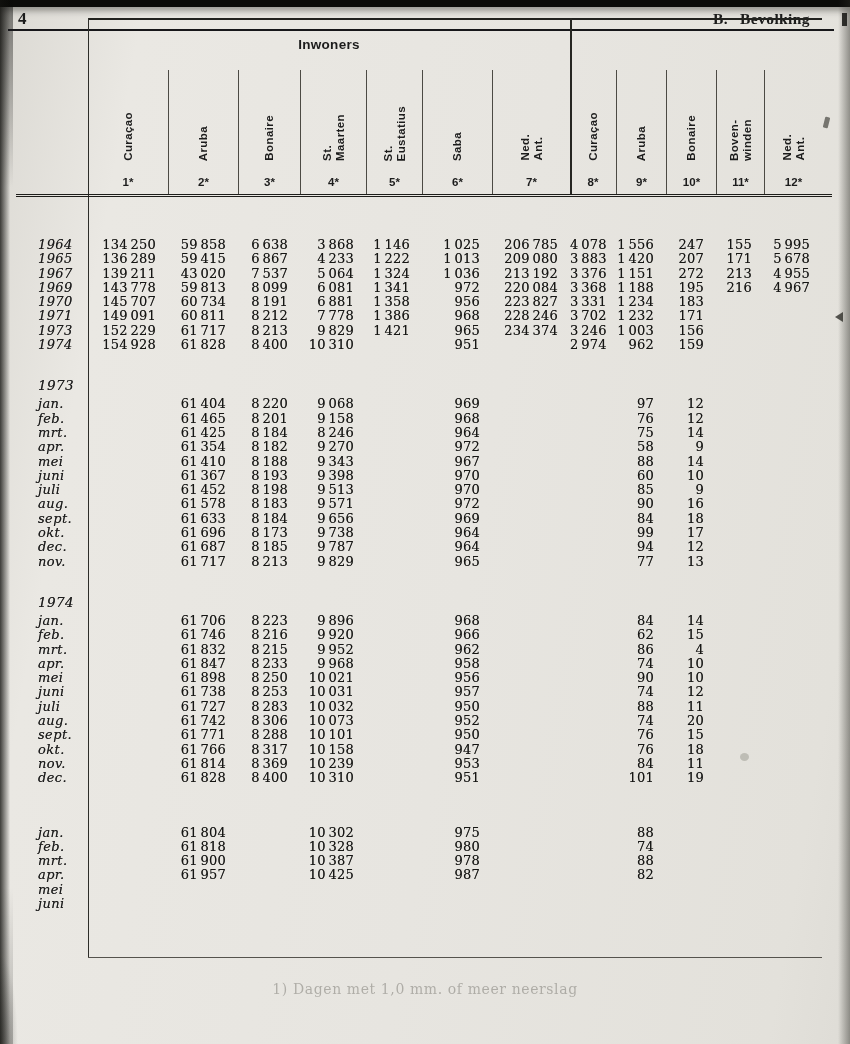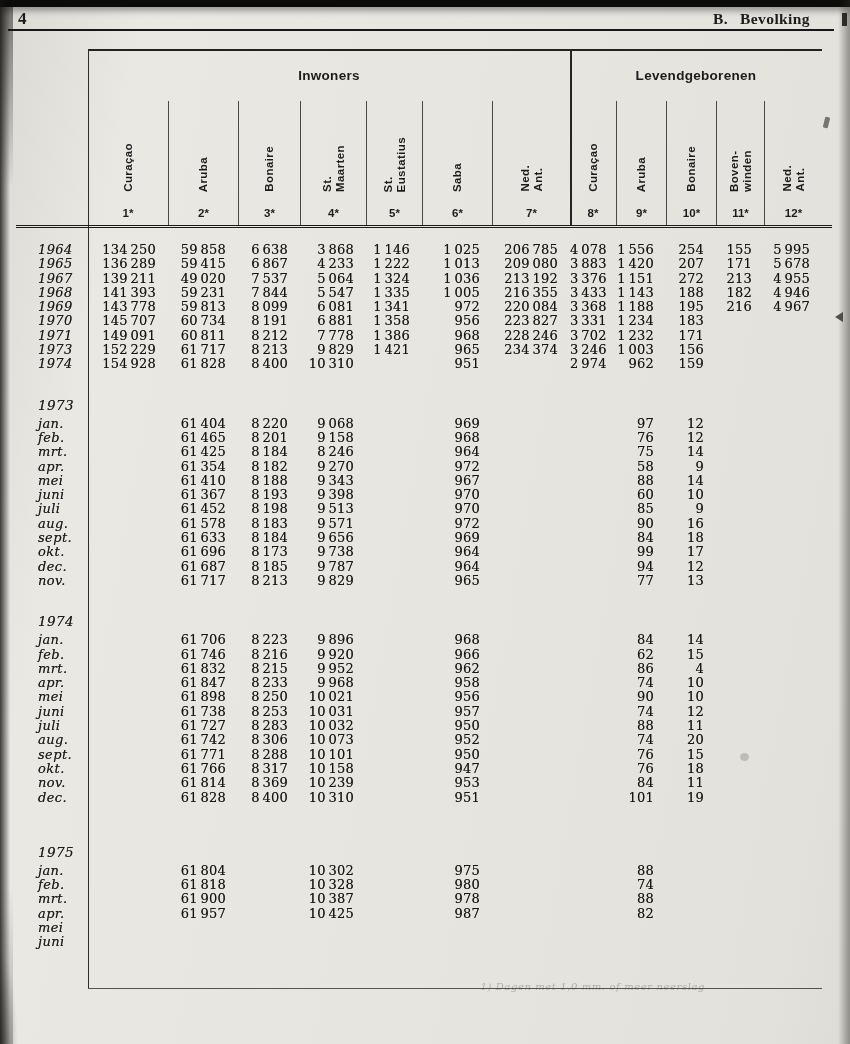--- a/index.html
+++ b/index.html
@@ -22,21 +22,21 @@
   
   .page-head { position:absolute; top:9px; left:18px; right:40px;
     display:flex; justify-content:space-between; align-items:baseline;
     font-family:"Liberation Serif", serif; font-weight:bold; }
   .pnum { font-size:17px; }
   .sec-title { font-size:15.5px; letter-spacing:.4px; }
   .sec-title .gap { display:inline-block; width:12px; }
   .head-rule { position:absolute; top:29px; left:8px; width:826px; height:2px; background:#17171a; }
 
   
-  .tbl { position:absolute; left:20px; top:49px; width:802px; height:948px;
+  .tbl { position:absolute; left:20px; top:18px; width:802px; height:948px;
     --cols: 68px 80px 70px 62px 66px 56px 70px 78px 46px 50px 50px 48px 58px; }
   .l-top   { position:absolute; left:68px; top:0; width:734px; height:1.6px; background:#22221f; }
   .l-left  { position:absolute; left:68px; top:0; width:1.4px; height:940px; background:#2d2d29; }
   .l-gsep  { position:absolute; left:550px; top:0; width:1.6px; height:176px; background:#262622; }
   .l-double{ position:absolute; left:-4px; top:176px; width:816px; height:3.2px;
              border-top:1.7px solid #1d1d1a; border-bottom:1.6px solid #1d1d1a; box-sizing:border-box; }
   .l-bottom{ position:absolute; left:68px; top:939px; width:734px; height:1.2px; background:#55534d; }
 
   .hdr-groups { display:grid; grid-template-columns:68px 482px 252px; height:52px; }
   .gcell { display:flex; align-items:center; justify-content:center;
@@ -45,35 +45,35 @@
   .hdr-cols { display:grid; grid-template-columns:var(--cols); height:100px; }
   .hdr-nums { display:grid; grid-template-columns:var(--cols); height:24px; }
   .hcell { box-sizing:border-box; display:flex; justify-content:center; align-items:flex-end; padding-bottom:9px; }
   .ncell { box-sizing:border-box; display:flex; justify-content:center; align-items:center;
     font-family:"Liberation Sans", sans-serif; font-weight:bold; font-size:11.5px; }
   .b-thin { border-left:1px solid #4c4a44; }
   .vtext { writing-mode:vertical-rl; transform:rotate(180deg); white-space:pre-line;
     font-family:"Liberation Sans", sans-serif; font-weight:bold; font-size:11.5px;
     letter-spacing:.4px; line-height:13px; text-align:left; }
 
-  .tbody { padding-top:18px; }
+  .tbody { padding-top:44px; }
   .section { margin-top:0; }
   .section + .section { margin-top:26px; }
   .section:last-child { margin-top:40px; }
   .sec-head { height:15px; line-height:15px; margin-bottom:4px; padding-left:18px;
     font-style:italic; font-size:13.5px; letter-spacing:.4px; text-shadow:0 0 .4px rgba(20,20,20,.65); }
   .row { display:grid; grid-template-columns:var(--cols); height:14.3px; line-height:14.3px; font-size:13px; }
   .lab { padding-left:18px; font-style:italic; font-size:13px; letter-spacing:.4px;
     text-shadow:0 0 .4px rgba(20,20,20,.65); white-space:nowrap; }
   .num { text-align:right; padding-right:12px; word-spacing:-1.5px; letter-spacing:.2px;
     color:#161614; text-shadow:0 0 .4px rgba(20,20,20,.6); white-space:nowrap; }
 
   
-  .ghost-footnote { position:absolute; left:145px; top:981px; width:560px; text-align:right;
-    font-style:italic; font-size:10px; font-family:"DejaVu Serif", serif;
+  .ghost-footnote { position:absolute; left:145px; top:981px; width:560px; text-align:center;
+    font-size:14px; font-family:"DejaVu Serif", serif;
     color:#55534c; opacity:.38; filter:blur(.4px); letter-spacing:.6px; }
 
   
   .speck-a { position:absolute; left:824px; top:117px; width:5px; height:11px; background:#3a3a34;
              opacity:.65; transform:rotate(14deg); border-radius:1px; }
   .speck-b { position:absolute; left:835px; top:312px; width:0; height:0;
              border-top:5px solid transparent; border-bottom:5px solid transparent;
              border-right:8px solid #2e2e29; opacity:.8; }
   .speck-c { position:absolute; left:740px; top:753px; width:9px; height:8px; border-radius:50%;
              background:rgba(95,92,82,.28); }
@@ -91,21 +91,20 @@
   <div class="page-head">
     <div class="pnum">4</div>
     <div class="sec-title"><span>B.</span><span class="gap"></span><span>Bevolking</span></div>
   </div>
   <div class="head-rule"></div>
 
   <div class="tbl">
     <div class="hdr-groups">
       <div class="gcell"></div>
       <div class="gcell">Inwoners</div>
-      <div class="gcell">Levendgeborenen</div>
     </div>
     <div class="hdr-cols">
         <div class="hcell"></div>
         <div class="hcell">
           <span class="vtext">Curaçao</span>
         </div>
         <div class="hcell b-thin">
           <span class="vtext">Aruba</span>
         </div>
         <div class="hcell b-thin">
@@ -165,21 +164,21 @@
             <div class="lab">1964</div>
             <div class="num">134 250</div>
             <div class="num">59 858</div>
             <div class="num">6 638</div>
             <div class="num">3 868</div>
             <div class="num">1 146</div>
             <div class="num">1 025</div>
             <div class="num">206 785</div>
             <div class="num">4 078</div>
             <div class="num">1 556</div>
-            <div class="num">254</div>
+            <div class="num">247</div>
             <div class="num">155</div>
             <div class="num">5 995</div>
           </div>
           <div class="row">
             <div class="lab">1965</div>
             <div class="num">136 289</div>
             <div class="num">59 415</div>
             <div class="num">6 867</div>
             <div class="num">4 233</div>
             <div class="num">1 222</div>
@@ -187,46 +186,31 @@
             <div class="num">209 080</div>
             <div class="num">3 883</div>
             <div class="num">1 420</div>
             <div class="num">207</div>
             <div class="num">171</div>
             <div class="num">5 678</div>
           </div>
           <div class="row">
             <div class="lab">1967</div>
             <div class="num">139 211</div>
-            <div class="num">49 020</div>
+            <div class="num">43 020</div>
             <div class="num">7 537</div>
             <div class="num">5 064</div>
             <div class="num">1 324</div>
             <div class="num">1 036</div>
             <div class="num">213 192</div>
             <div class="num">3 376</div>
             <div class="num">1 151</div>
             <div class="num">272</div>
             <div class="num">213</div>
             <div class="num">4 955</div>
-          </div>
-          <div class="row">
-            <div class="lab">1968</div>
-            <div class="num">141 393</div>
-            <div class="num">59 231</div>
-            <div class="num">7 844</div>
-            <div class="num">5 547</div>
-            <div class="num">1 335</div>
-            <div class="num">1 005</div>
-            <div class="num">216 355</div>
-            <div class="num">3 433</div>
-            <div class="num">1 143</div>
-            <div class="num">188</div>
-            <div class="num">182</div>
-            <div class="num">4 946</div>
           </div>
           <div class="row">
             <div class="lab">1969</div>
             <div class="num">143 778</div>
             <div class="num">59 813</div>
             <div class="num">8 099</div>
             <div class="num">6 081</div>
             <div class="num">1 341</div>
             <div class="num">972</div>
             <div class="num">220 084</div>
@@ -657,21 +641,20 @@
             <div class="num">951</div>
             <div class="num"></div>
             <div class="num"></div>
             <div class="num">101</div>
             <div class="num">19</div>
             <div class="num"></div>
             <div class="num"></div>
           </div>
         </div>
         <div class="section">
-          <div class="sec-head">1975</div>
           <div class="row">
             <div class="lab">jan.</div>
             <div class="num"></div>
             <div class="num">61 804</div>
             <div class="num"></div>
             <div class="num">10 302</div>
             <div class="num"></div>
             <div class="num">975</div>
             <div class="num"></div>
             <div class="num"></div>

